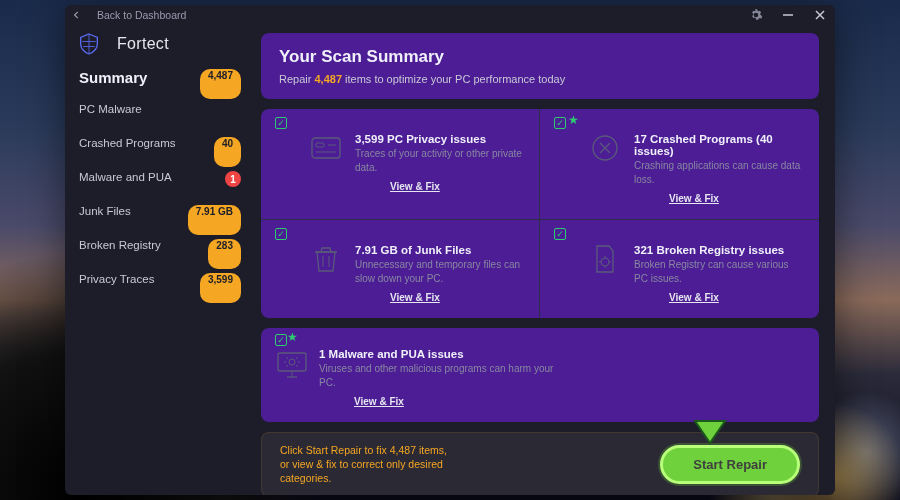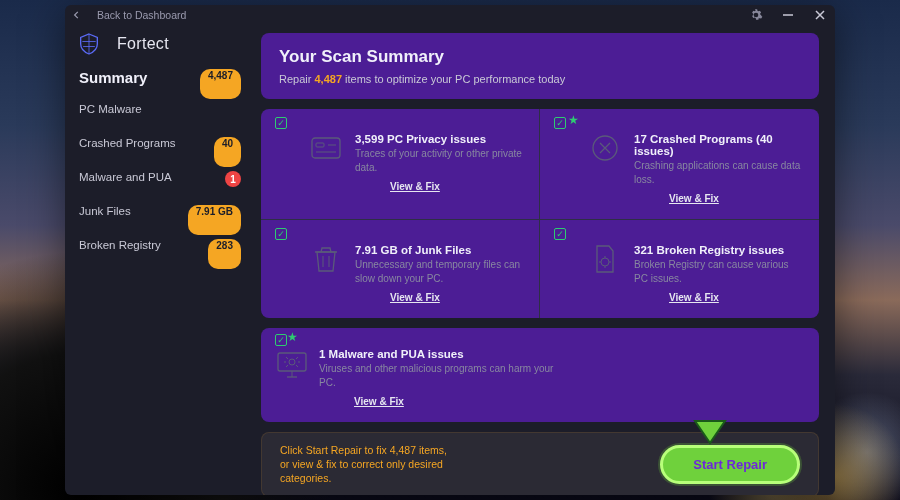--- a/index.html
+++ b/index.html
@@ -58,21 +58,21 @@
   .cell-txt .t { font-size:11.5px; color:#f0f0fa; font-weight:600; margin-bottom:2px; }
   .cell-txt .d { font-size:10px; color:#8888a0; line-height:1.35; margin-bottom:5px; max-width:180px; }
   .cell-txt .vf { font-size:10px; color:#e6e6f0; font-weight:700; text-decoration:underline; cursor:pointer;margin-left:35px; }
   .malware-card { padding:6px 14px 14px 14px; }
   .malware-body { display:flex; gap:10px; padding-left:0; }
   .malware-body .cell-icon { width:34px; height:34px; }
   .malware-body .cell-txt .d { max-width:240px; }
   .chk-standalone { display:flex; gap:2px; margin-bottom:2px; }
   .footer { background:#2b2a34; border:1px solid rgba(245,166,35,.12); border-radius:8px; display:flex; align-items:center; padding:10px 18px; gap:12px; }
   .footer-txt { font-size:10.5px; color:#f5a623; flex:1; max-width:380px; line-height:1.35; }
-  .start-btn { background:#6fd13c; color:#6d28d9; border:3px solid #b8ff7a; border-radius:22px; padding:9px 30px; font-size:13px; font-weight:600; cursor:pointer; box-shadow:0 0 0 2px rgba(111,209,60,.25); }
+  .start-btn { background:#6fd13c; color:#404040; border:3px solid #b8ff7a; border-radius:22px; padding:9px 30px; font-size:13px; font-weight:600; cursor:pointer; box-shadow:0 0 0 2px rgba(111,209,60,.25); }
   .pointer { position:absolute; right:108px; bottom:50px; z-index:2; }
   svg { display:block; }
 </style>
 </head>
 <body>
 
 <div class="app">
   <div class="titlebar">
     <div class="back">
       <span>
@@ -134,20 +134,24 @@
         <span class="lbl">Malware and PUA</span>
         <span class="badge red">1</span>
       </div>
       <div class="nav-item">
         <span class="lbl">Junk Files</span>
         <span class="badge">7.91 GB</span>
       </div>
       <div class="nav-item">
         <span class="lbl">Broken Registry</span>
         <span class="badge">283</span>
+      </div>
+      <div class="nav-item">
+        <span class="lbl">Privacy Traces</span>
+        <span class="badge">3,599</span>
       </div>
     </div>
 
     <div class="main">
       <div class="card summary-card">
         <div class="summary-title">Your Scan Summary</div>
         <div class="summary-sub">
           <span>Repair </span><span class="hl">4,487</span><span> items to optimize your PC performance today</span>
         </div>
       </div>

